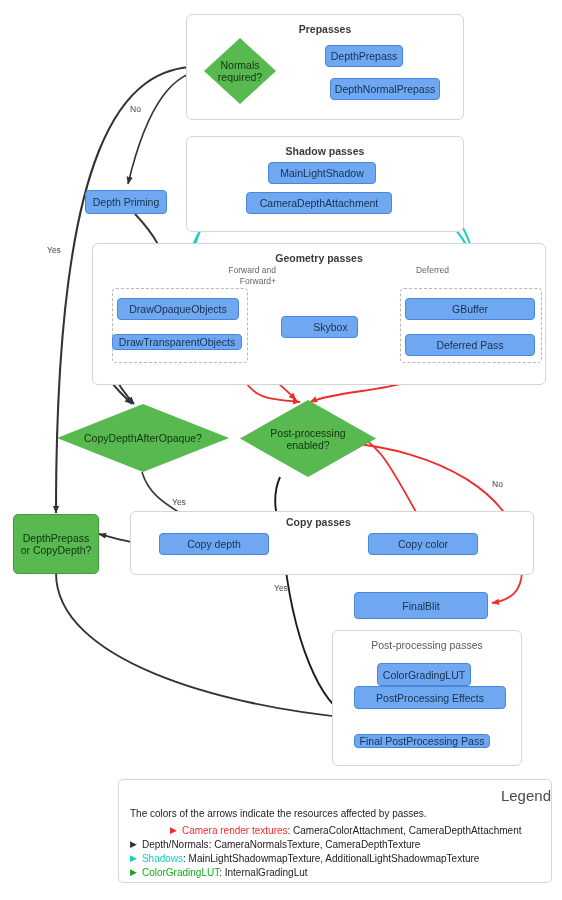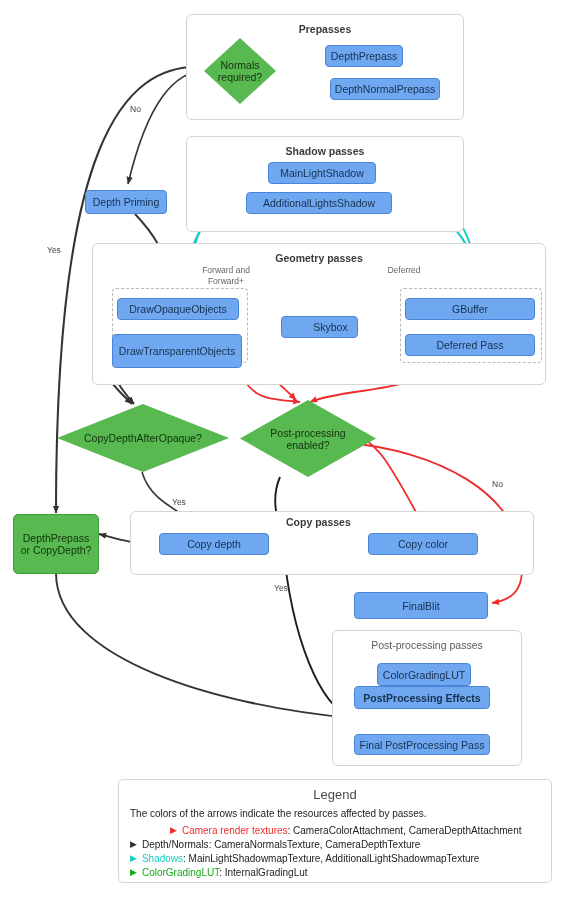--- a/index.html
+++ b/index.html
@@ -7,40 +7,40 @@
        font-family:"Liberation Sans","DejaVu Sans",sans-serif;}
   #stage{position:absolute;left:0;top:0;width:562px;height:900px;}
   svg#wires{position:absolute;left:0;top:0;width:562px;height:900px;pointer-events:none;}
 
   .panel{position:absolute;border:1px solid #d5d5d5;border-radius:6px;background:#ffffff;}
   .panel-title{position:absolute;width:100%;text-align:center;font-size:10.5px;
                font-weight:bold;color:#3a3a3a;top:8px;left:0;}
   .panel-title.light{font-weight:normal;color:#5a5a5a;font-size:10.5px;}
 
   .dashed{position:absolute;border:1px dashed #b8b8b8;border-radius:4px;background:transparent;}
-  .grouplbl{position:absolute;font-size:8.5px;color:#666;text-align:center;line-height:11px;}
+  .grouplbl{position:absolute;font-size:8.5px;color:#666;text-align:right;line-height:11px;}
 
   .node{position:absolute;box-sizing:border-box;display:flex;align-items:center;
         justify-content:center;text-align:center;border-radius:4px;
         font-size:10.5px;color:#1c2f4a;line-height:12px;}
   .blue{background:#6fa8f0;border:1px solid #4a86d8;color:#16314f;}
   .greenbox{background:#57b94f;border:1px solid #3f9e3a;color:#14320f;border-radius:5px;}
 
   .diamond{position:absolute;}
   .diamond .shape{position:absolute;inset:0;background:#57b94f;
         clip-path:polygon(50% 0,100% 50%,50% 100%,0 50%);}
   .diamond .txt{position:absolute;inset:0;display:flex;align-items:center;
         justify-content:center;text-align:center;font-size:10.5px;color:#14320f;
         line-height:12px;z-index:2;}
 
   .edgelbl{position:absolute;font-size:8.5px;color:#444;}
 
   .legend{position:absolute;border:1px solid #d5d5d5;border-radius:5px;background:#fff;}
-  .legend-title{position:absolute;width:100%;text-align:center;top:7px;left:0;
-                font-size:13px;color:#4a4a4a;}
+  .legend-title{position:absolute;width:100%;text-align:right;top:7px;left:0;
+                font-size:15px;color:#4a4a4a;}
   .legend-intro{position:absolute;left:11px;top:28px;font-size:10px;color:#222;}
   .legend-row{position:absolute;left:11px;font-size:10px;white-space:nowrap;color:#222;}
   .legend-row .tri{display:inline-block;margin-right:5px;font-size:9px;vertical-align:1px;}
   .legend-row .k{font-weight:normal;}
 </style>
 </head>
 <body>
 
 <div id="stage">
 
@@ -138,39 +138,39 @@
   </div>
 
   <div class="edgelbl" style="left:130px;top:104px;">No</div>
   <div class="edgelbl" style="left:47px;top:245px;">Yes</div>
 
   <div class="panel" style="left:186px;top:136px;width:276px;height:94px;">
     <div class="panel-title">Shadow passes</div>
   </div>
 
   <div class="node blue" style="left:268px;top:162px;width:108px;height:22px;">MainLightShadow</div>
-  <div class="node blue" style="left:246px;top:192px;width:146px;height:22px;">AdditionalLightsShadow</div>
+  <div class="node blue" style="left:246px;top:192px;width:146px;height:22px;">CameraDepthAttachment</div>
 
   <div class="node blue" style="left:85px;top:190px;width:82px;height:24px;">Depth Priming</div>
 
   <div class="panel" style="left:92px;top:243px;width:452px;height:140px;">
     <div class="panel-title">Geometry passes</div>
   </div>
 
   <div class="grouplbl" style="left:176px;top:265px;width:100px;">
     <span>Forward and</span><br>
     <span>Forward+</span>
   </div>
   <div class="grouplbl" style="left:359px;top:265px;width:90px;">Deferred</div>
 
   <div class="dashed" style="left:112px;top:288px;width:134px;height:73px;"></div>
   <div class="dashed" style="left:400px;top:288px;width:140px;height:73px;"></div>
 
   <div class="node blue" style="left:117px;top:298px;width:122px;height:22px;">DrawOpaqueObjects</div>
-  <div class="node blue" style="left:112px;top:334px;width:130px;height:34px;">DrawTransparentObjects</div>
+  <div class="node blue" style="left:112px;top:334px;width:130px;height:16px;">DrawTransparentObjects</div>
   <div class="node blue" style="left:281px;top:316px;width:77px;height:22px;padding-left:22px;">Skybox</div>
   <div class="node blue" style="left:405px;top:298px;width:130px;height:22px;">GBuffer</div>
   <div class="node blue" style="left:405px;top:334px;width:130px;height:22px;">Deferred Pass</div>
 
   <div class="diamond" style="left:57px;top:404px;width:172px;height:68px;">
     <div class="shape"></div>
     <div class="txt">CopyDepthAfterOpaque?</div>
   </div>
 
   <div class="diamond" style="left:240px;top:400px;width:136px;height:77px;">
@@ -197,22 +197,22 @@
   <div class="node blue" style="left:159px;top:533px;width:110px;height:22px;">Copy depth</div>
   <div class="node blue" style="left:368px;top:533px;width:110px;height:22px;">Copy color</div>
 
   <div class="node blue" style="left:354px;top:592px;width:134px;height:27px;">FinalBlit</div>
 
   <div class="panel" style="left:332px;top:630px;width:188px;height:134px;">
     <div class="panel-title light">Post-processing passes</div>
   </div>
 
   <div class="node blue" style="left:377px;top:663px;width:94px;height:23px;">ColorGradingLUT</div>
-  <div class="node blue" style="left:354px;top:686px;width:136px;height:23px;font-weight:bold;">PostProcessing Effects</div>
-  <div class="node blue" style="left:354px;top:734px;width:136px;height:21px;">Final PostProcessing Pass</div>
+  <div class="node blue" style="left:354px;top:686px;width:152px;height:23px;">PostProcessing Effects</div>
+  <div class="node blue" style="left:354px;top:734px;width:136px;height:14px;">Final PostProcessing Pass</div>
 
   <div class="legend" style="left:118px;top:779px;width:432px;height:102px;">
     <div class="legend-title">Legend</div>
     <div class="legend-intro">The colors of the arrows indicate the resources affected by passes.</div>
 
     <div class="legend-row" style="top:45px;padding-left:40px;">
       <span class="tri" style="color:#ef2b2b;">▶</span><span class="k" style="color:#ef2b2b;">Camera render textures</span><span>: CameraColorAttachment, CameraDepthAttachment</span>
     </div>
     <div class="legend-row" style="top:59px;">
       <span class="tri" style="color:#333333;">▶</span><span class="k" style="color:#222;">Depth/Normals</span><span>: CameraNormalsTexture, CameraDepthTexture</span>

